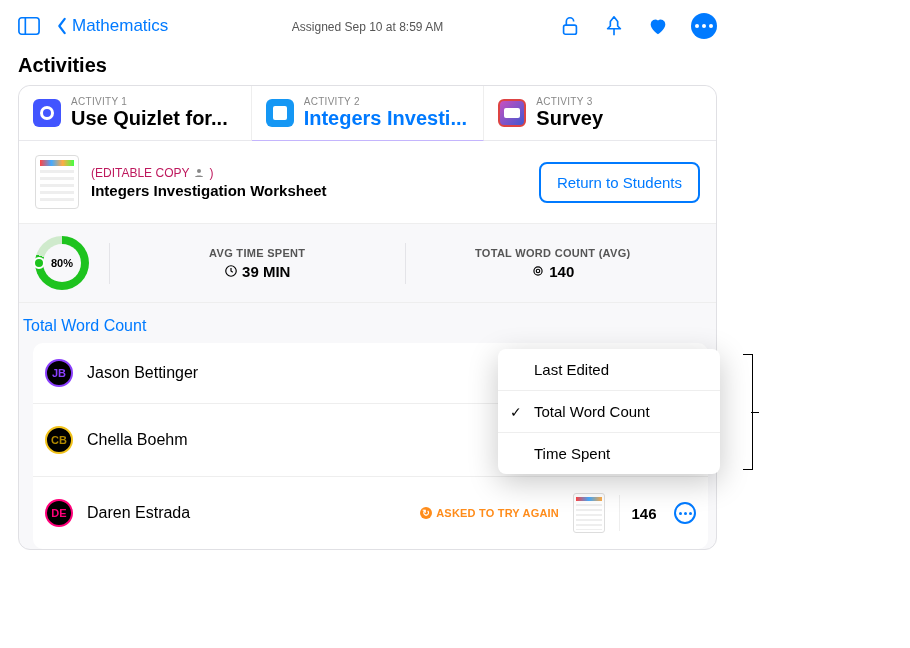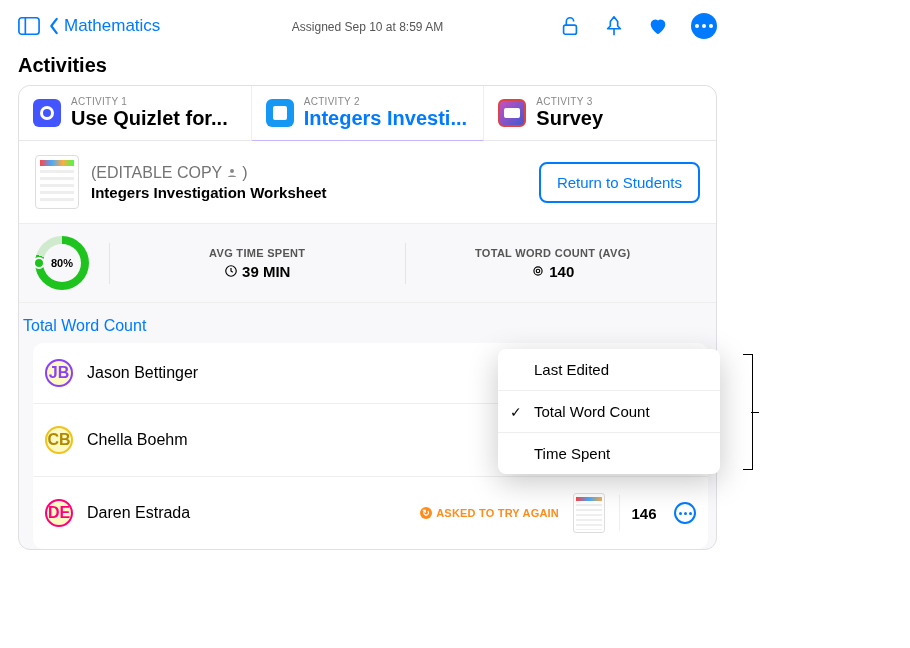--- a/index.html
+++ b/index.html
@@ -1,19 +1,19 @@
 <!DOCTYPE html>
 <html><head>
 <meta charset="utf-8">
 <style>
 * { margin: 0; padding: 0; box-sizing: border-box; font-family: -apple-system, BlinkMacSystemFont, "Segoe UI", Helvetica, Arial, sans-serif; }
 body { background: #fff; width: 910px; height: 648px; overflow: hidden; position: relative; }
 .app { width: 735px; height: 648px; background: #fff; position: relative; }
 .topbar { display: flex; align-items: center; padding: 8px 18px 4px 18px; height: 48px; }
-.topbar-left { display: flex; align-items: center; gap: 8px; }
+.topbar-left { display: flex; align-items: center; gap: 16px; }
 .sidebar-icon svg { width: 22px; height: 20px; }
 .back-group { display: flex; align-items: center; color: #007aff; font-size: 17px; cursor: pointer; }
 .back-group svg { width: 12px; height: 18px; margin-right: 4px; }
 .topbar-center { position: absolute; left: 50%; transform: translateX(-50%); text-align: center; }
 .title-row { display: flex; align-items: center; justify-content: center; gap: 4px; }
 .title-text { font-weight: 600; font-size: 16px; }
 .sparkle { font-size: 14px; }
 .subtitle { font-size: 12px; color: #555; margin-top: 1px; }
 .topbar-right { margin-left: auto; display: flex; align-items: center; gap: 22px; }
 .tb-icon { color: #007aff; cursor: pointer; display: flex; align-items: center; justify-content: center; }
@@ -39,42 +39,42 @@
 .tab-eyebrow { font-size: 10px; color: #888; text-transform: uppercase; letter-spacing: 0.3px; }
 .tab-name { font-size: 20px; font-weight: 600; white-space: nowrap; overflow: hidden; text-overflow: ellipsis; }
 .tab.active .tab-name { color: #007aff; }
 .tab-name.plain { color: #000; }
 
 .detail-row { display: flex; align-items: center; padding: 14px 16px; background: #fff; border-bottom: 1px solid #eee; }
 .thumb { width: 44px; height: 54px; background: #fff; border: 1px solid #ddd; border-radius: 4px; margin-right: 12px; position: relative; overflow: hidden; }
 .thumb::before { content: ""; position: absolute; top: 4px; left: 4px; right: 4px; height: 6px; background: linear-gradient(90deg,#f44,#4af,#fa4,#4f4); }
 .thumb::after { content: ""; position: absolute; top: 14px; left: 4px; right: 4px; bottom: 4px; background: repeating-linear-gradient(#eee,#eee 3px,#fff 3px,#fff 7px); }
 .detail-info { flex: 1; }
-.detail-tag { font-size: 16px; color: #737373; display: flex; align-items: center; gap: 4px; }
+.detail-tag { font-size: 12px; color: #be185d; display: flex; align-items: center; gap: 4px; }
 .detail-title { font-size: 15px; font-weight: 700; margin-top: 2px; }
 .return-btn { border: 2px solid #007aff; color: #007aff; background: #fff; border-radius: 8px; padding: 10px 16px; font-size: 15px; font-weight: 500; cursor: pointer; }
 
 .stats-row { display: flex; align-items: center; padding: 12px 16px; background: #f8f8fa; border-bottom: 1px solid #eee; }
 .progress-ring { position: relative; width: 54px; height: 54px; margin-right: 20px; }
 .ring-bg { position: absolute; inset: 0; border-radius: 50%; }
 .ring-label { position: absolute; inset: 8px; border-radius: 50%; background: #f8f8fa; display: flex; align-items: center; justify-content: center; font-size: 11px; font-weight: 600; }
 .dot-green { position: absolute; width: 12px; height: 12px; border-radius: 50%; background: #1ec31e; left: -2px; top: 50%; transform: translateY(-50%); border: 2px solid #fff; }
 .stat-block { flex: 1; text-align: center; border-left: 1px solid #e4e4e8; padding: 4px 0; }
 .stat-block:first-of-type { border-left: none; flex: 0.9; }
 .stat-label { font-size: 11px; font-weight: 700; color: #555; letter-spacing: 0.3px; }
 .stat-value { font-size: 15px; font-weight: 700; margin-top: 4px; display: flex; align-items: center; justify-content: center; gap: 4px; }
 .stat-value svg { width: 14px; height: 14px; }
 
 .progress-header { display: flex; align-items: center; justify-content: space-between; padding: 14px 18px 8px 4px; }
 .progress-title { font-size: 17px; font-weight: 700; }
 .sort-link { color: #007aff; font-size: 16px; cursor: pointer; }
 
 .student-list { background: #fff; border-radius: 10px; margin: 0 8px 0 14px; }
 .student-row { display: flex; align-items: center; padding: 16px 12px; border-bottom: 1px solid #eee; position: relative; }
-.avatar { width: 28px; height: 28px; border-radius: 50%; border: 2px solid; display: flex; align-items: center; justify-content: center; font-size: 16px; font-weight: 700; margin-right: 14px; background: #fef9c3; }
+.avatar { width: 28px; height: 28px; border-radius: 50%; border: 2px solid; display: flex; align-items: center; justify-content: center; font-size: 11px; font-weight: 700; margin-right: 14px; background: #000000; }
 .student-name { flex: 1; font-size: 16px; }
 .status-chip { font-size: 11px; font-weight: 700; letter-spacing: 0.2px; display: flex; align-items: center; gap: 4px; }
 .status-chip.blue { color: #1e7dff; }
 .status-chip.green { color: #1aa648; }
 .status-chip.orange { color: #ff8c1a; }
 .status-icon { width: 12px; height: 12px; border-radius: 50%; display: inline-flex; align-items: center; justify-content: center; font-size: 9px; color: #fff; }
 .si-blue { background: #1e7dff; }
 .si-green { background: #1aa648; }
 .si-orange { background: #ff8c1a; }
 .mini-thumb { width: 32px; height: 40px; border: 1px solid #ddd; border-radius: 3px; margin: 0 14px; position: relative; overflow: hidden; background: #fff; }

